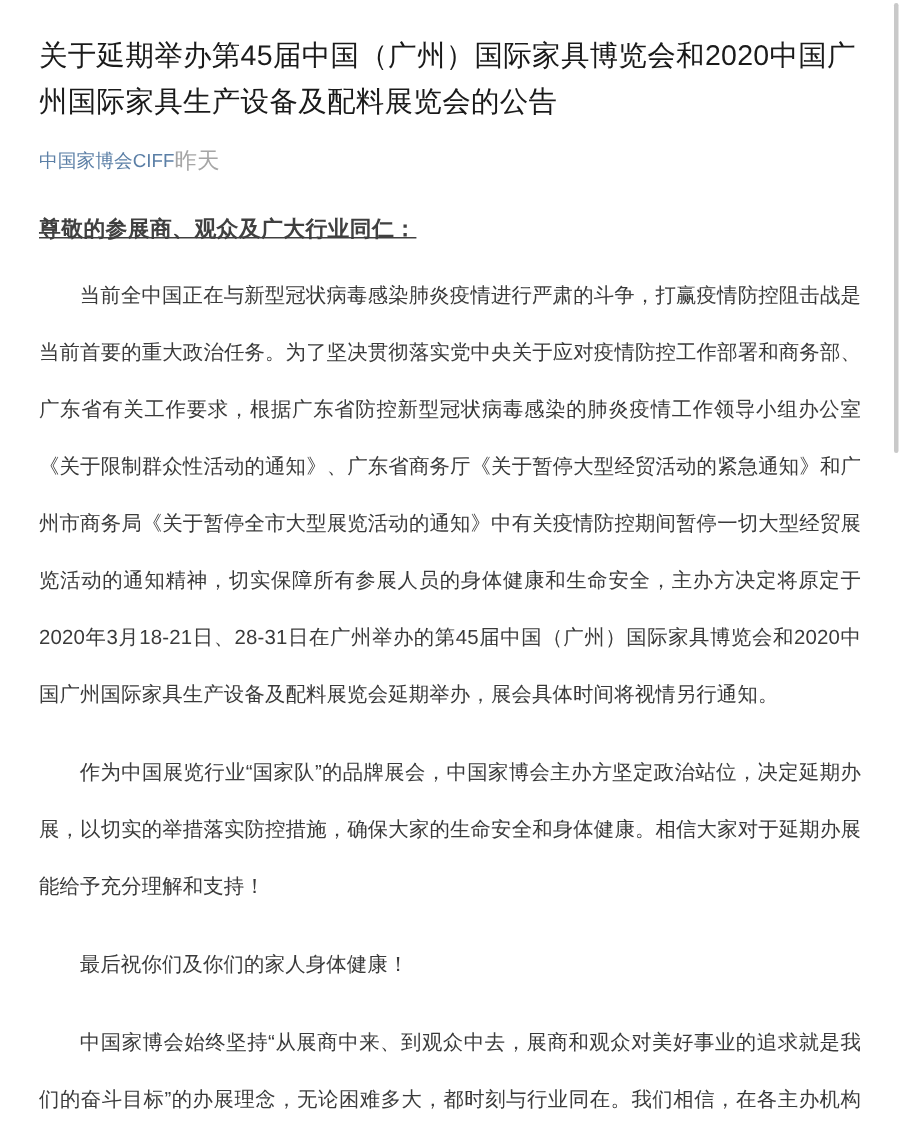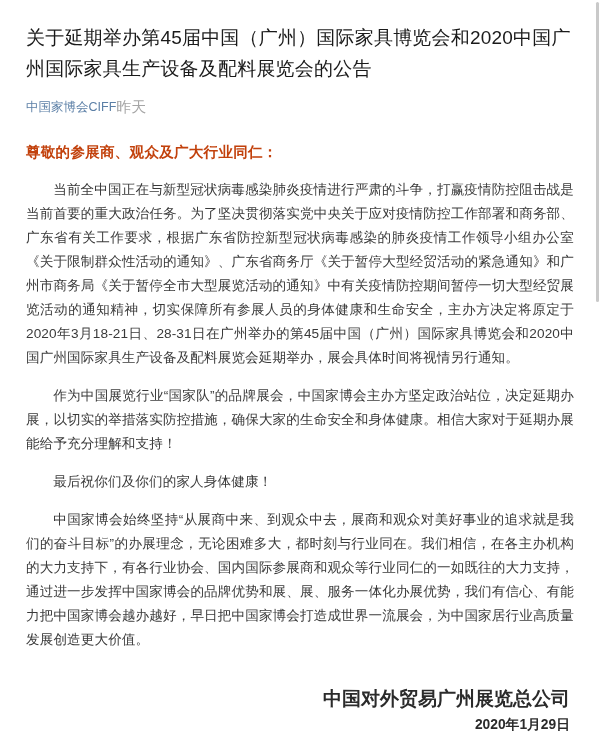--- a/index.html
+++ b/index.html
@@ -41,27 +41,28 @@
     font-size: 12.5px;
     color: #5b7fa6;
   }
   .meta-time {
     font-size: 15px;
     color: #a6a6a6;
   }
   .salutation {
     font-size: 14.5px;
     font-weight: bold;
-    color: #c2410c;
+    color: #404040;
     margin: 12px 0 16px 0;
     letter-spacing: 0.3px;
+    text-decoration: underline;
   }
   .para {
     font-size: 13.6px;
-    line-height: 24px;
+    line-height: 38px;
     color: #3a3a3a;
     margin: 0 0 14px 0;
     text-align: justify;
     text-indent: 2em;
     letter-spacing: 0.1px;
   }
   .signature {
     margin-top: 34px;
     text-align: right;
     padding-right: 4px;

